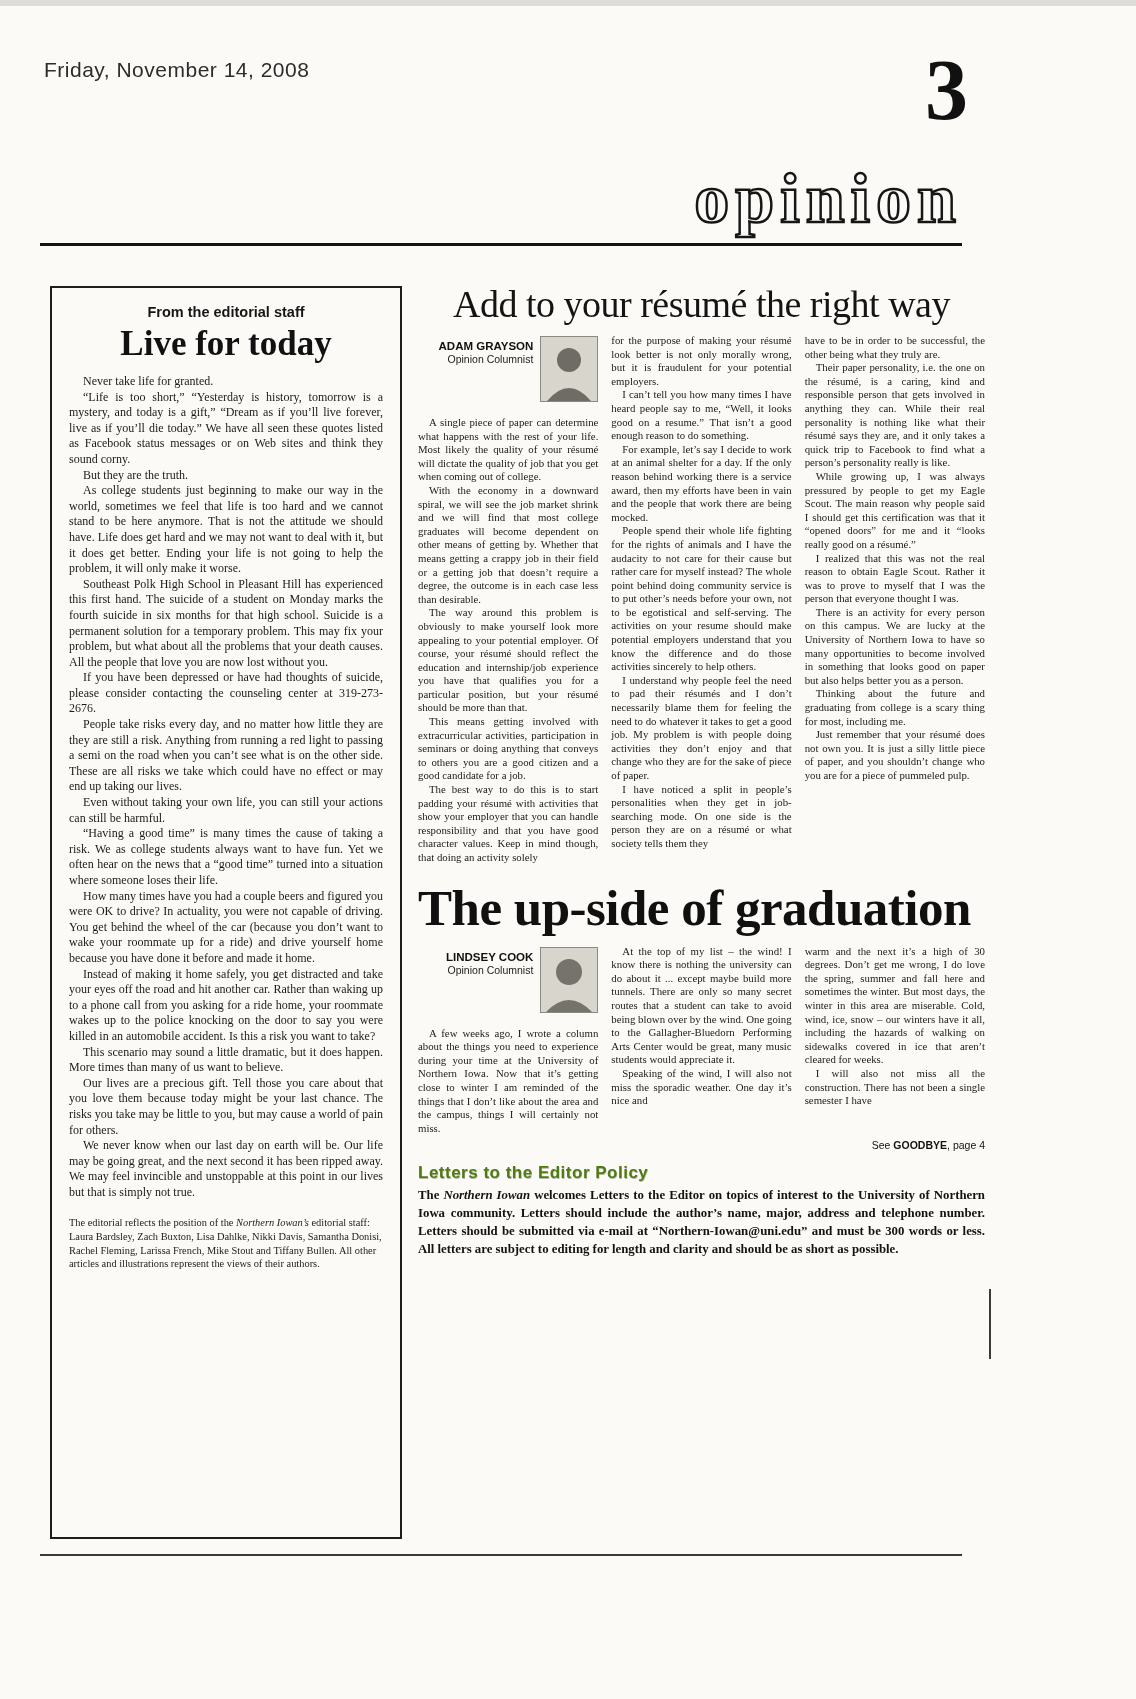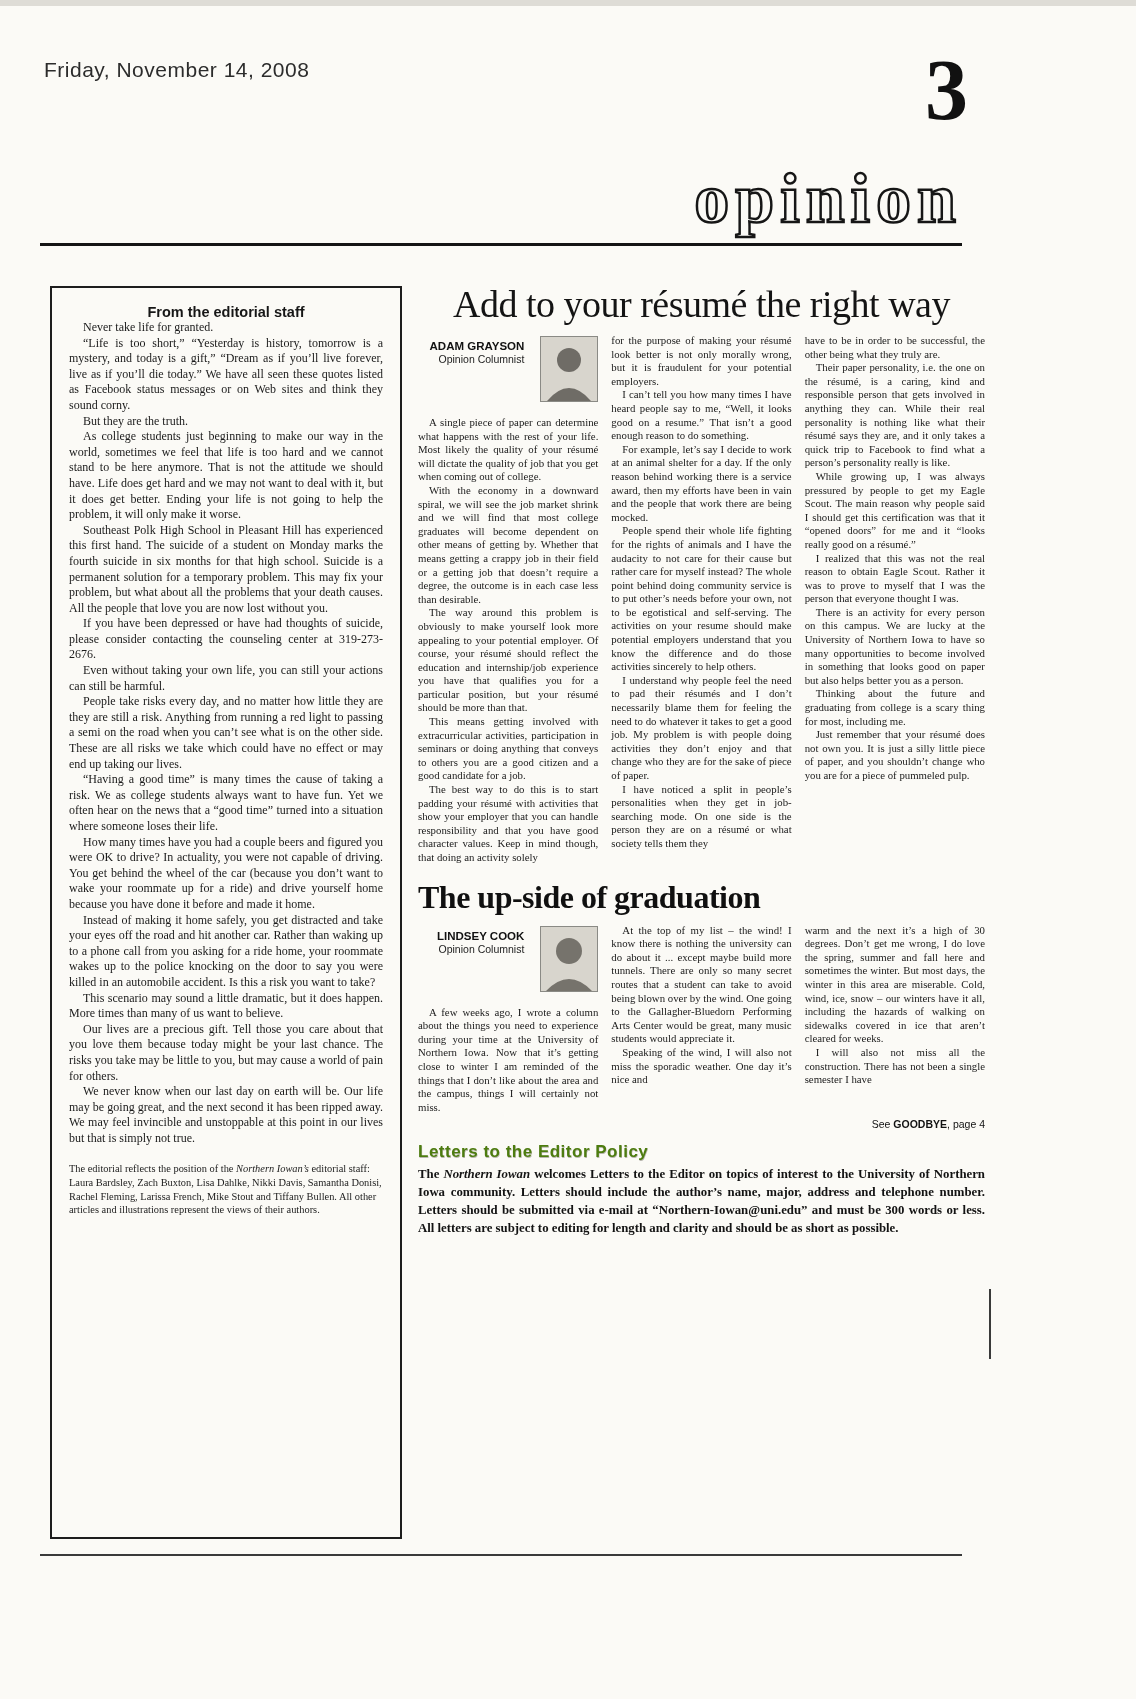--- a/index.html
+++ b/index.html
@@ -48,30 +48,30 @@
     margin-top:16px; font-size:10.4px; line-height:1.3; text-align:left; color:#1c1c1c;
   }
 
   
   .right-region { position:absolute; left:418px; top:276px; width:567px; }
   .resume-headline {
     font-size:38px; font-weight:400; margin:0 0 8px; letter-spacing:-0.5px;
     white-space:nowrap; color:#141414;text-align:center;
   }
   .grad-headline {
-    font-size:32px; font-weight:700; margin:14px 0 8px; letter-spacing:-0.5px;
+    font-size:51px; font-weight:700; margin:14px 0 8px; letter-spacing:-0.5px;
     white-space:nowrap; color:#101010;
   }
   .cols { display:flex; gap:13px; }
   .col { flex:1; min-width:0; }
   .col .col-paras { font-size:10.8px; line-height:1.26; }
   .col .col-paras p.para { text-indent:11px; }
   .col .no-first-indent p.para:first-child { text-indent:0; }
 
-  .byline { display:flex; justify-content:flex-end; align-items:flex-start; gap:16px; margin:2px 0 14px; }
+  .byline { display:flex; justify-content:flex-end; align-items:flex-start; gap:7px; margin:2px 0 14px; }
   .byline-text { text-align:right; font-family:"Liberation Sans", sans-serif; padding-top:4px; }
   .byline-name { font-weight:700; font-size:11.5px; line-height:1.15; color:#111; }
   .byline-role { font-size:10.5px; line-height:1.3; color:#222; }
   .photo { width:56px; height:64px; background:#d6d3cb; border:1px solid #8a8a85; flex:0 0 auto; }
   .photo svg { display:block; width:100%; height:100%; }
 
   .continued { text-align:right; font-family:"Liberation Sans", sans-serif; font-size:10.5px; margin-top:4px; color:#111; }
 
   .letters { margin-top:12px; }
   .letters-title {
@@ -89,29 +89,30 @@
 
 <div class="page">
 
   <div class="date">Friday, November 14, 2008</div>
   <div class="pagenum">3</div>
   <div class="section-banner">opinion</div>
   <div class="header-rule"></div>
 
   <div class="editorial-box">
     <div class="ed-kicker">From the editorial staff</div>
+    <h1 class="ed-title">Live for today</h1>
     <div class="ed-body">
         <p class="para">Never take life for granted.</p>
         <p class="para">“Life is too short,” “Yesterday is history, tomorrow is a mystery, and today is a gift,” “Dream as if you’ll live forever, live as if you’ll die today.” We have all seen these quotes listed as Facebook status messages or on Web sites and think they sound corny.</p>
         <p class="para">But they are the truth.</p>
         <p class="para">As college students just beginning to make our way in the world, sometimes we feel that life is too hard and we cannot stand to be here anymore. That is not the attitude we should have. Life does get hard and we may not want to deal with it, but it does get better. Ending your life is not going to help the problem, it will only make it worse.</p>
         <p class="para">Southeast Polk High School in Pleasant Hill has experienced this first hand. The suicide of a student on Monday marks the fourth suicide in six months for that high school. Suicide is a permanent solution for a temporary problem. This may fix your problem, but what about all the problems that your death causes. All the people that love you are now lost without you.</p>
         <p class="para">If you have been depressed or have had thoughts of suicide, please consider contacting the counseling center at 319-273-2676.</p>
+        <p class="para">People take risks every day, and no matter how little they are they are still a risk. Anything from running a red light to passing a semi on the road when you can’t see what is on the other side. These are all risks we take which could have no effect or may end up taking our lives.</p>
         <p class="para">Even without taking your own life, you can still your actions can still be harmful.</p>
-        <p class="para">People take risks every day, and no matter how little they are they are still a risk. Anything from running a red light to passing a semi on the road when you can’t see what is on the other side. These are all risks we take which could have no effect or may end up taking our lives.</p>
         <p class="para">“Having a good time” is many times the cause of taking a risk. We as college students always want to have fun. Yet we often hear on the news that a “good time” turned into a situation where someone loses their life.</p>
         <p class="para">How many times have you had a couple beers and figured you were OK to drive? In actuality, you were not capable of driving. You get behind the wheel of the car (because you don’t want to wake your roommate up for a ride) and drive yourself home because you have done it before and made it home.</p>
         <p class="para">Instead of making it home safely, you get distracted and take your eyes off the road and hit another car. Rather than waking up to a phone call from you asking for a ride home, your roommate wakes up to the police knocking on the door to say you were killed in an automobile accident. Is this a risk you want to take?</p>
         <p class="para">This scenario may sound a little dramatic, but it does happen. More times than many of us want to believe.</p>
         <p class="para">Our lives are a precious gift. Tell those you care about that you love them because today might be your last chance. The risks you take may be little to you, but may cause a world of pain for others.</p>
         <p class="para">We never know when our last day on earth will be. Our life may be going great, and the next second it has been ripped away. We may feel invincible and unstoppable at this point in our lives but that is simply not true.</p>
       </div>
     <div class="ed-footnote"><span>The editorial reflects the position of the </span><i>Northern Iowan’s</i><span> editorial staff: Laura Bardsley, Zach Buxton, Lisa Dahlke, Nikki Davis, Samantha Donisi, Rachel Fleming, Larissa French, Mike Stout and Tiffany Bullen. All other articles and illustrations represent the views of their authors.</span></div>
   </div>
 

